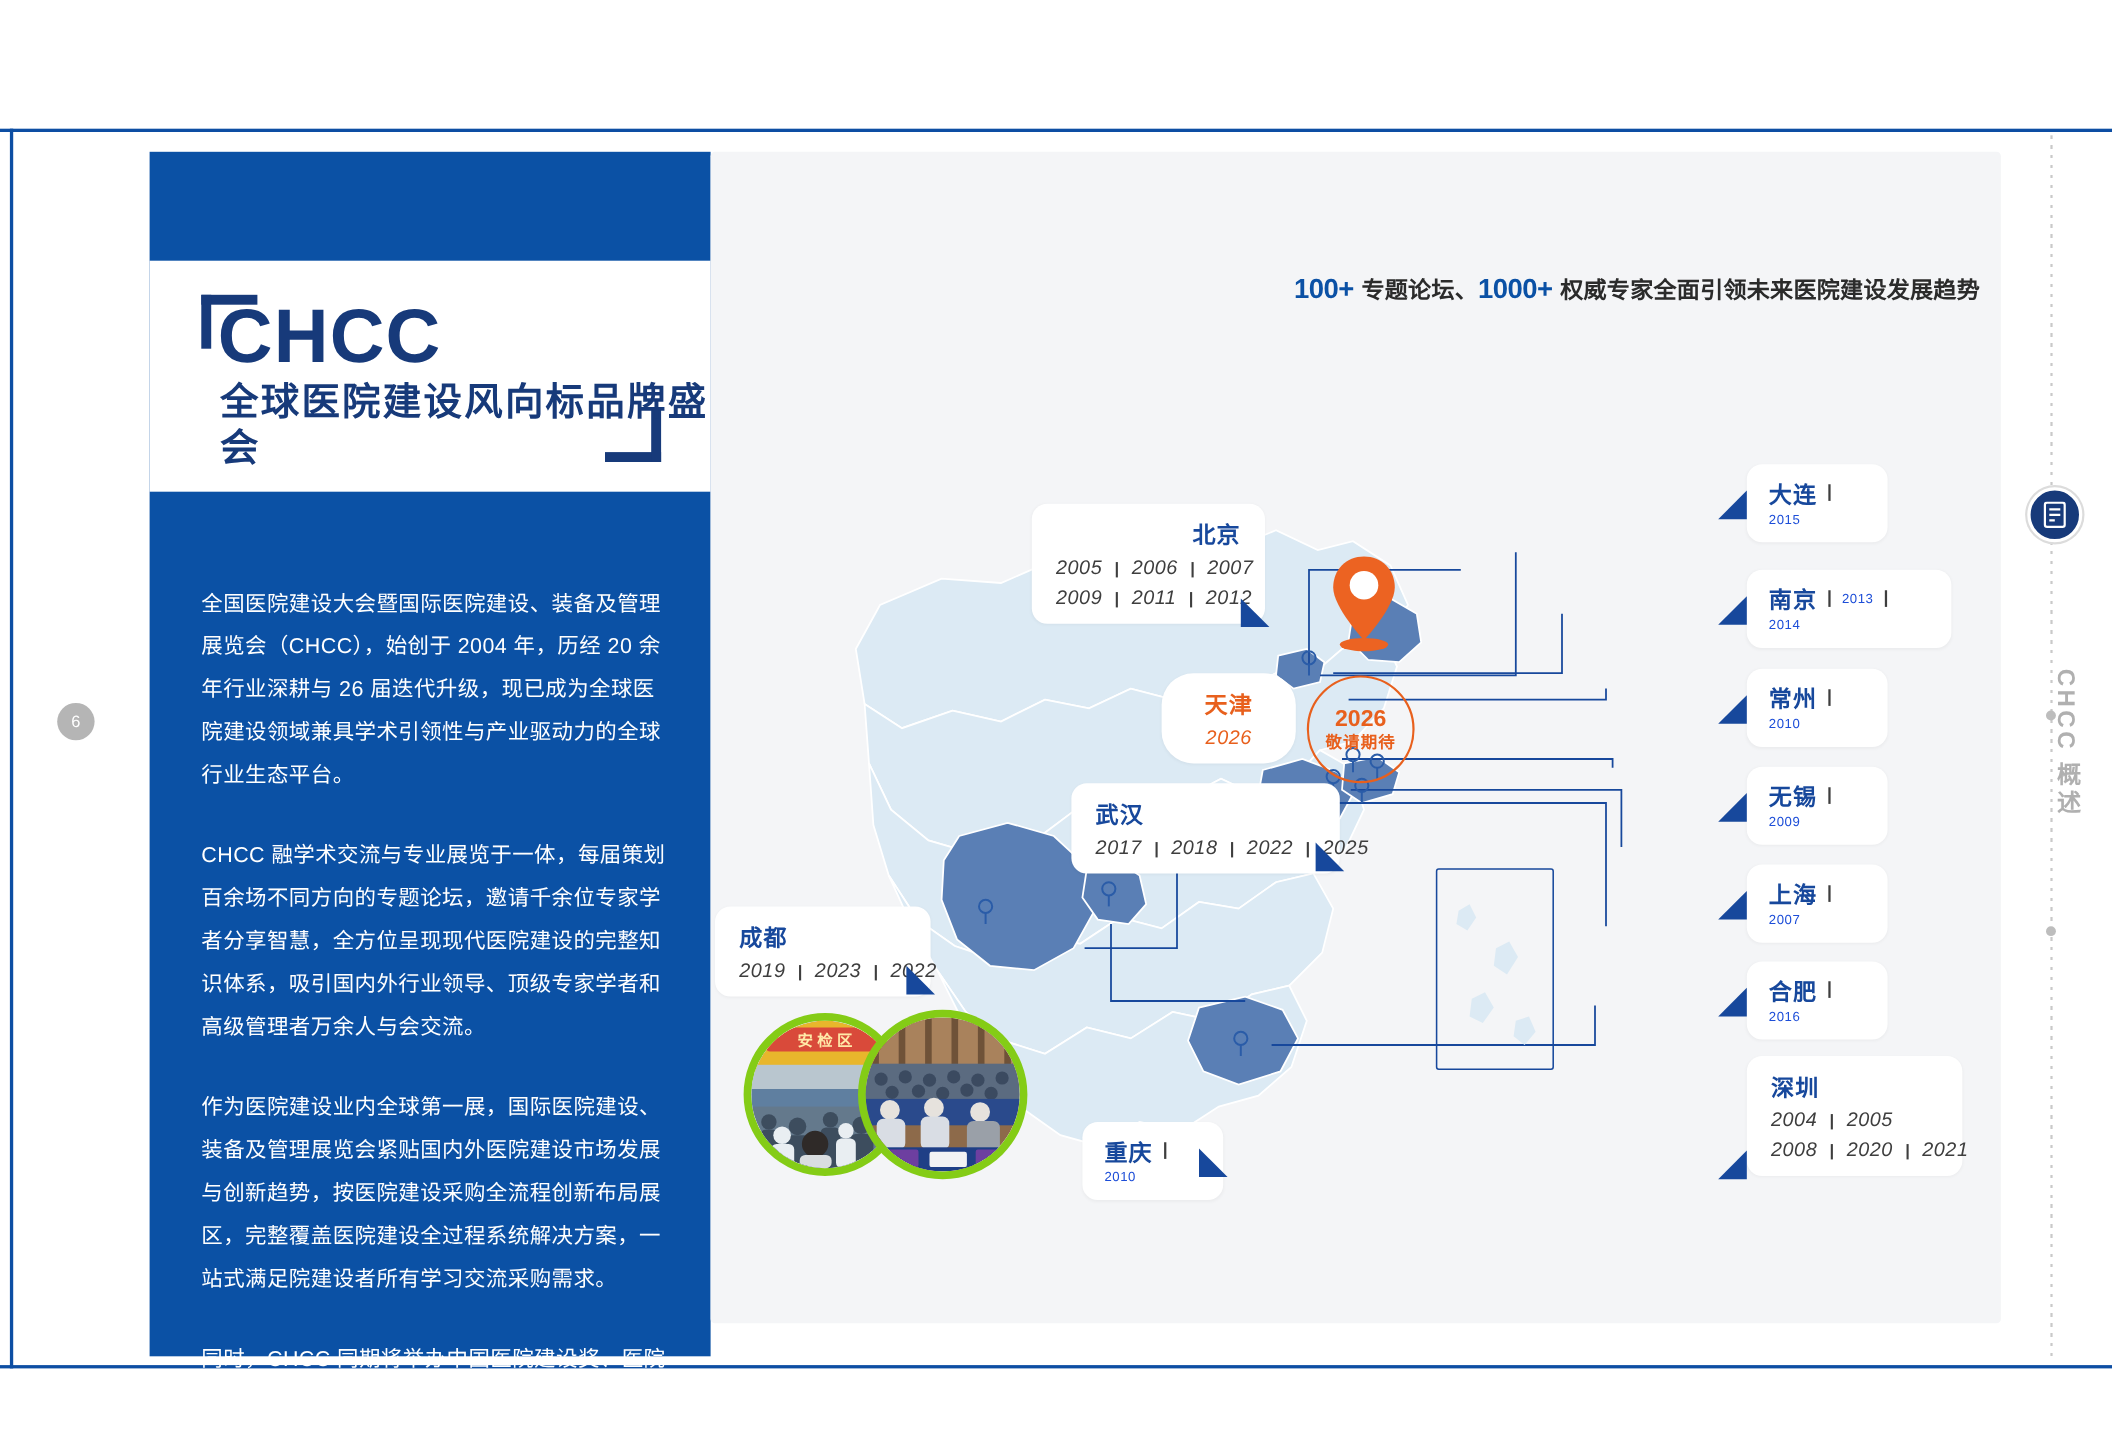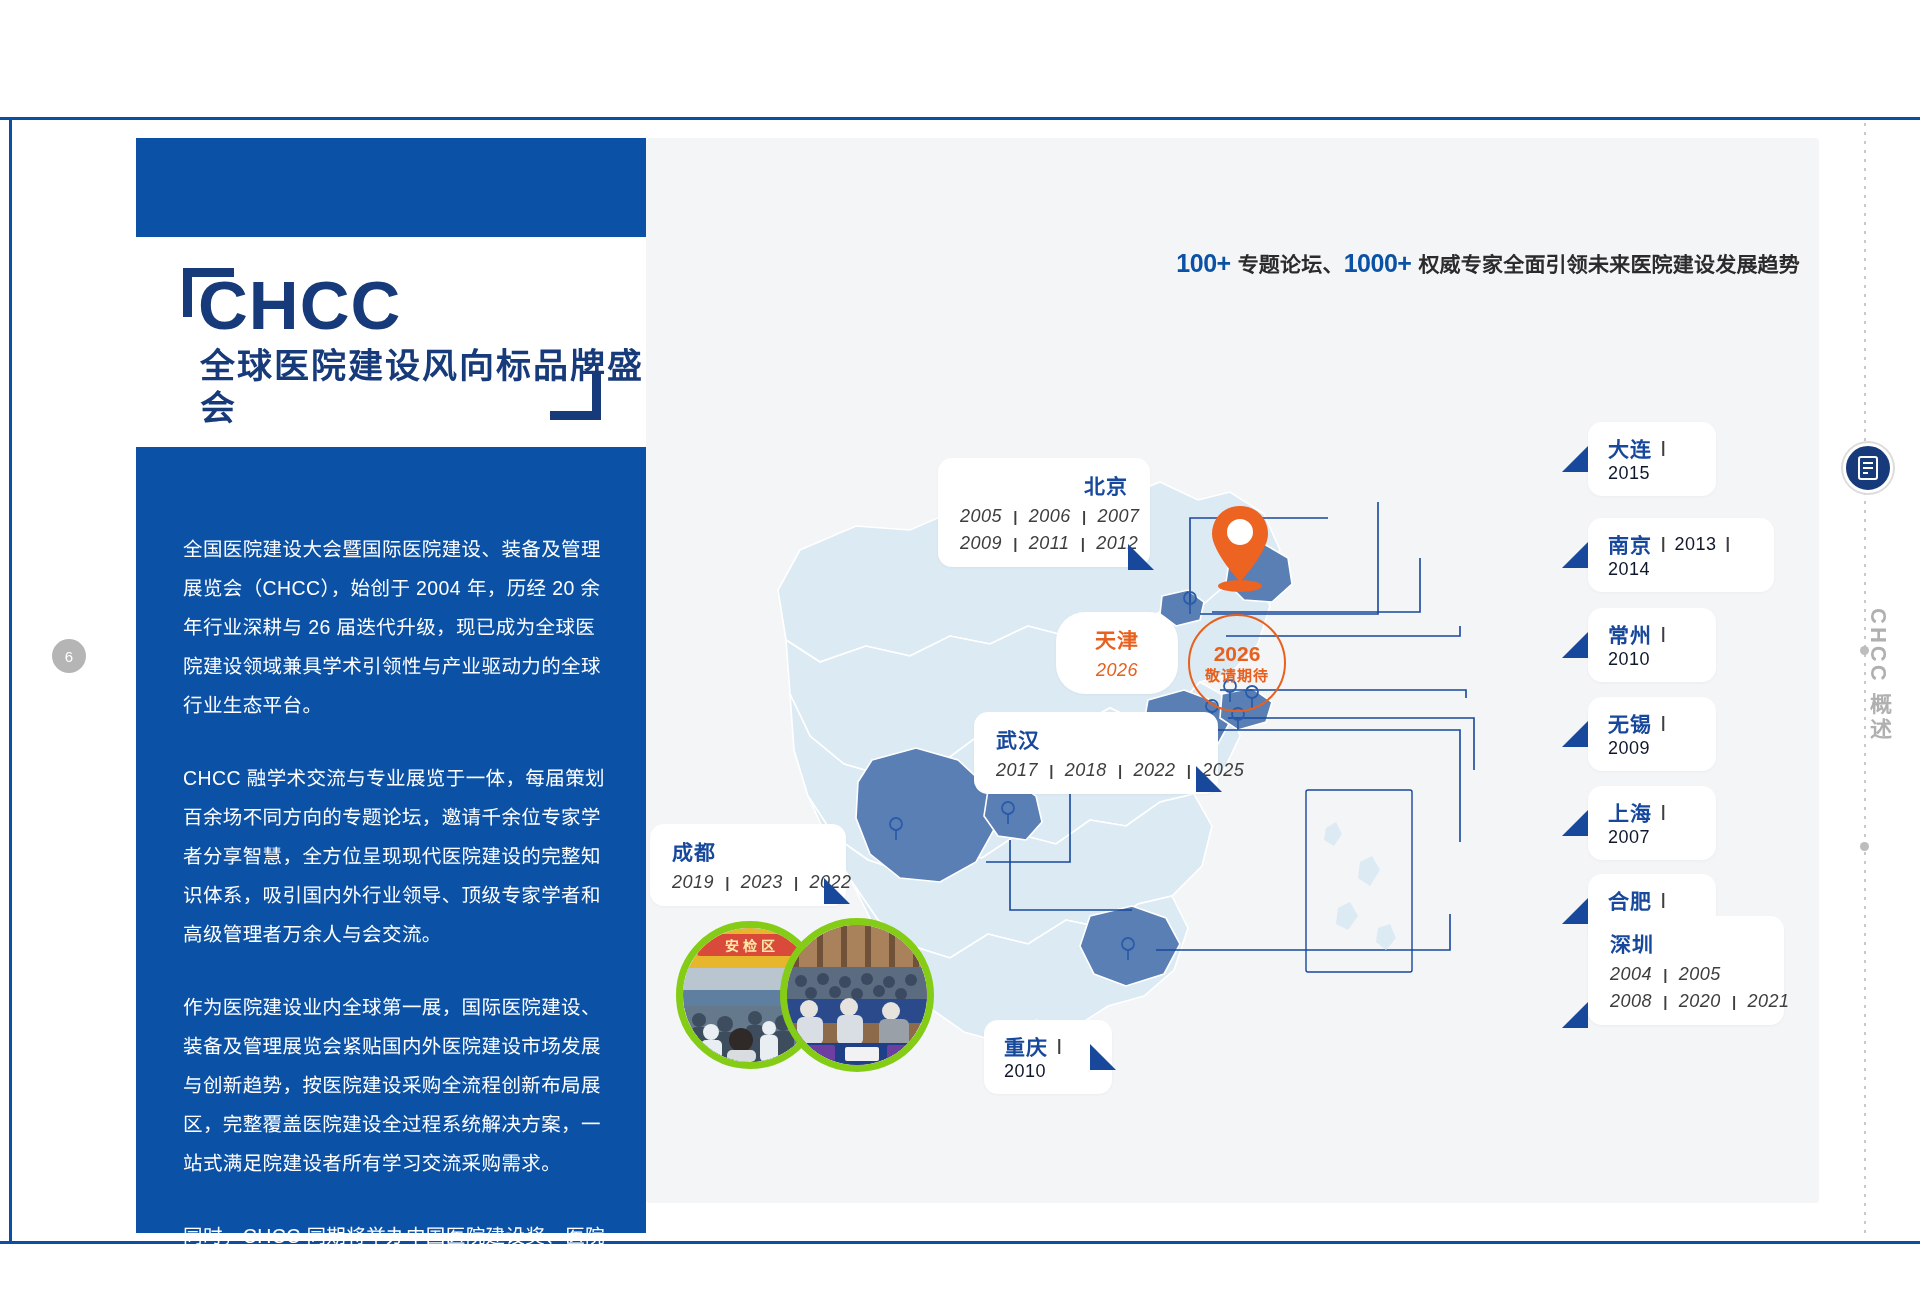--- a/index.html
+++ b/index.html
@@ -87,21 +87,21 @@
   }
   .lbl .city{
     color:#17489c;font-weight:bold;font-size:21px;letter-spacing:1px;
     display:inline-block;vertical-align:middle;
   }
   .lbl .sep{
     color:#3e3e3e;font-weight:bold;display:inline-block;padding:0 9px;
     font-size:16px;vertical-align:middle;
   }
   .lbl .yr{
-    color:#0f172a;font-size:18px;display:inline-block;vertical-align:middle;
+    color:#1d4ed8;font-size:12px;display:inline-block;vertical-align:middle;
     letter-spacing:0.5px;
   }
   .lbl .yearsrow{margin-top:6px;color:#3e3e3e;font-size:18px;letter-spacing:0.5px;white-space:nowrap;font-style:italic;}
   .lbl .yearsrow .bar{display:inline-block;padding:0 11px;font-weight:bold;font-size:15px;}
   .lbl.one-line{padding:11px 20px 12px 20px;}
   
   .tail{position:absolute;width:0;height:0;}
   .tail-br{border-left:26px solid transparent;border-bottom:26px solid #17489c;}
   .tail-bl{border-right:26px solid transparent;border-bottom:26px solid #17489c;}
 
@@ -331,21 +331,21 @@
   <div class="lbl one-line" style="left:1588px;top:786px;width:128px;">
     <span class="city">上海</span><span class="sep">|</span><span class="yr">2007</span>
     <div class="tail tail-br" style="left:-26px;top:24px;"></div>
   </div>
 
   <div class="lbl one-line" style="left:1588px;top:874px;width:128px;">
     <span class="city">合肥</span><span class="sep">|</span><span class="yr">2016</span>
     <div class="tail tail-br" style="left:-26px;top:24px;"></div>
   </div>
 
-  <div class="lbl" style="left:1588px;top:916px;width:196px;">
+  <div class="lbl" style="left:1588px;top:960px;width:196px;">
     <div class="city">深圳</div>
     <div class="yearsrow">
       <span>2004</span><span class="bar">|</span><span>2005</span>
     </div>
     <div class="yearsrow">
       <span>2008</span><span class="bar">|</span><span>2020</span><span class="bar">|</span><span>2021</span>
     </div>
     <div class="tail tail-br" style="left:-26px;top:86px;"></div>
   </div>
 

